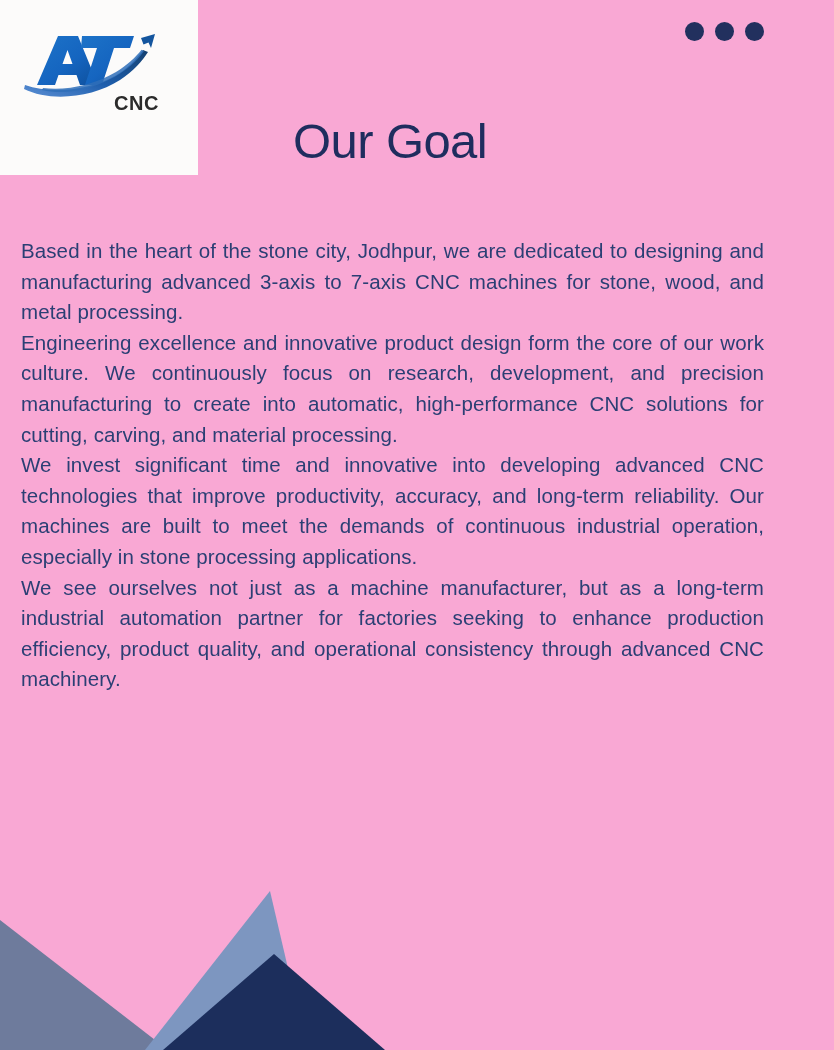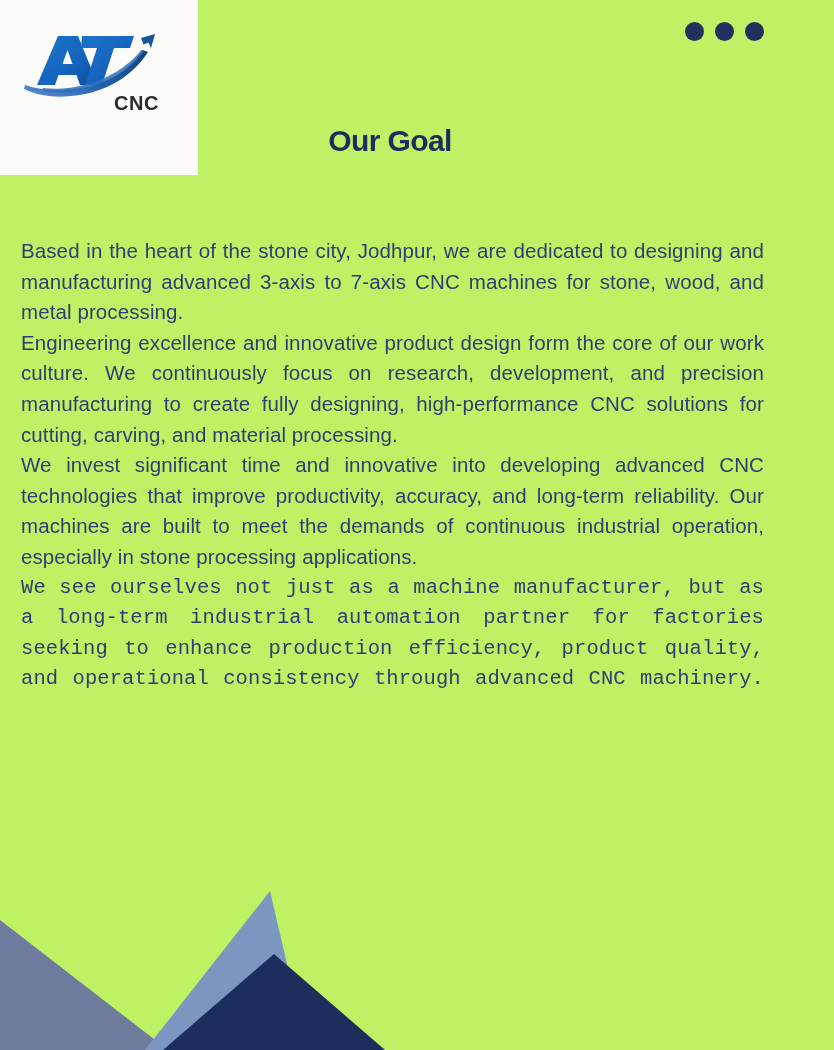--- a/index.html
+++ b/index.html
@@ -15,21 +15,21 @@
     overflow: hidden;
     font-family: "Liberation Sans", sans-serif;
     -webkit-font-smoothing: antialiased;
   }
 
   .page {
     position: absolute;
     inset: 0;
     width: 834px;
     height: 1050px;
-    background: #bef264;
+    background: #f9a8d4;
     overflow: hidden;
   }
 
   
   .logo-box {
     position: absolute;
     left: 0;
     top: 0;
     width: 198px;
     height: 175px;
@@ -61,23 +61,23 @@
   }
 
   
   .page-title {
     position: absolute;
     left: 198px;
     top: 112px;
     width: 384px;
     text-align: center;
     font-family: "Liberation Sans", sans-serif;
-    font-size: 30px;
+    font-size: 49px;
     line-height: 58px;
-    font-weight: bold;
+    font-weight: normal;
     letter-spacing: -0.6px;
     color: #1f2d5e;
     white-space: nowrap;
   }
 
   
   .body-copy {
     position: absolute;
     left: 21px;
     top: 236px;
@@ -87,21 +87,21 @@
     margin: 0;
     text-align: justify;
     text-justify: inter-word;
     color: #2b3f74;
     font-family: "Liberation Sans", sans-serif;
     font-size: 20.5px;
     line-height: 30.6px;
     letter-spacing: 0.1px;
     font-weight: 400;
   }
-  .para.last { text-align: justify; font-family: Liberation Mono, monospace; }
+  .para.last { text-align: justify; }
   .para:last-child::after {
     content: "";
     display: inline-block;
     width: 100%;
   }
 
   
   .deco {
     position: absolute;
     left: 0;
@@ -154,21 +154,21 @@
   <div class="dots">
     <span class="dot"></span>
     <span class="dot"></span>
     <span class="dot"></span>
   </div>
 
   <div class="page-title">Our Goal</div>
 
   <div class="body-copy">
     <p class="para">Based in the heart of the stone city, Jodhpur, we are dedicated to designing and manufacturing advanced 3-axis to 7-axis CNC machines for stone, wood, and metal processing.</p>
-    <p class="para">Engineering excellence and innovative product design form the core of our work culture. We continuously focus on research, development, and precision manufacturing to create fully designing, high-performance CNC solutions for cutting, carving, and material processing.</p>
+    <p class="para">Engineering excellence and innovative product design form the core of our work culture. We continuously focus on research, development, and precision manufacturing to create into automatic, high-performance CNC solutions for cutting, carving, and material processing.</p>
     <p class="para">We invest significant time and innovative into developing advanced CNC technologies that improve productivity, accuracy, and long-term reliability. Our machines are built to meet the demands of continuous industrial operation, especially in stone processing applications.</p>
     <p class="para last">We see ourselves not just as a machine manufacturer, but as a long-term industrial automation partner for factories seeking to enhance production efficiency, product quality, and operational consistency through advanced CNC machinery.</p>
   </div>
 
   <div class="deco">
     <svg viewBox="0 0 834 160" xmlns="http://www.w3.org/2000/svg" aria-hidden="true">
 
       <polygon points="0,30 168,160 0,160" fill="#6e7b9c"></polygon>
 
       <polygon points="270,1 307,160 145,160" fill="#7d96c0"></polygon>

